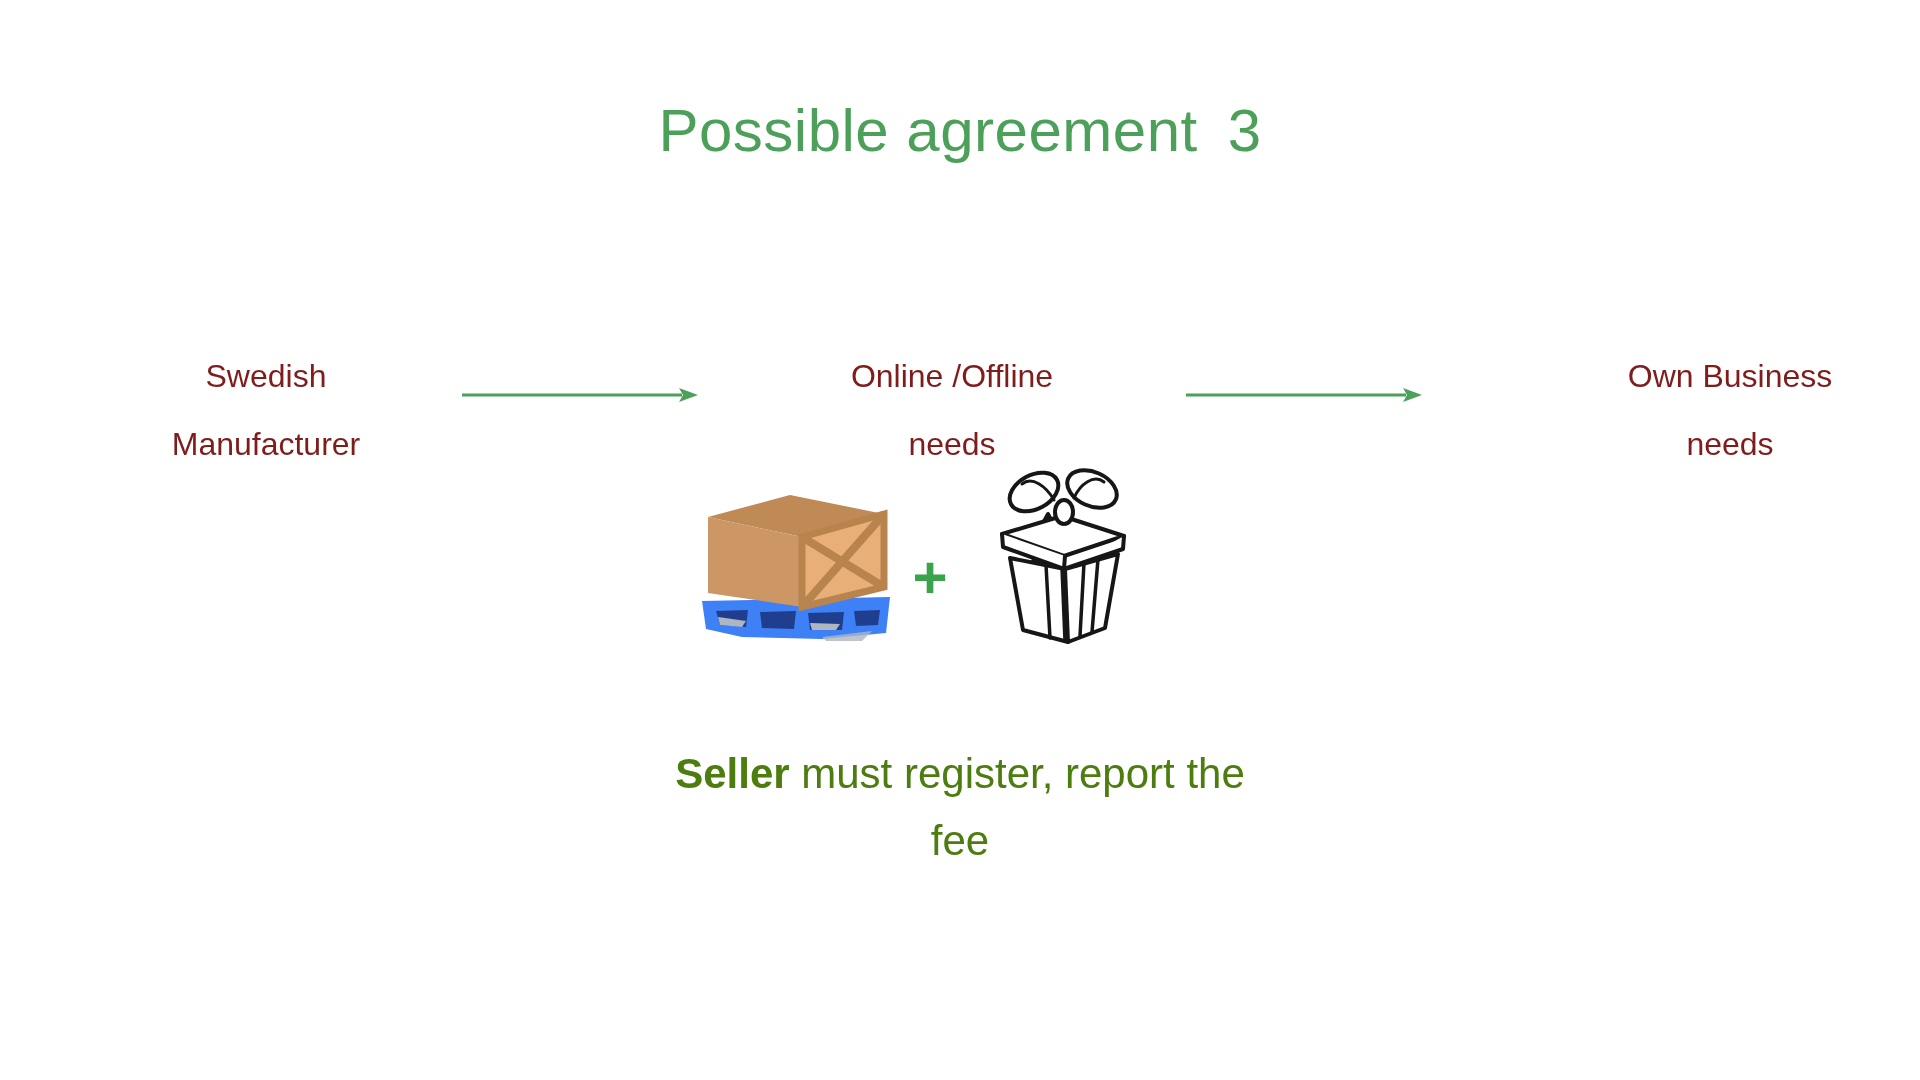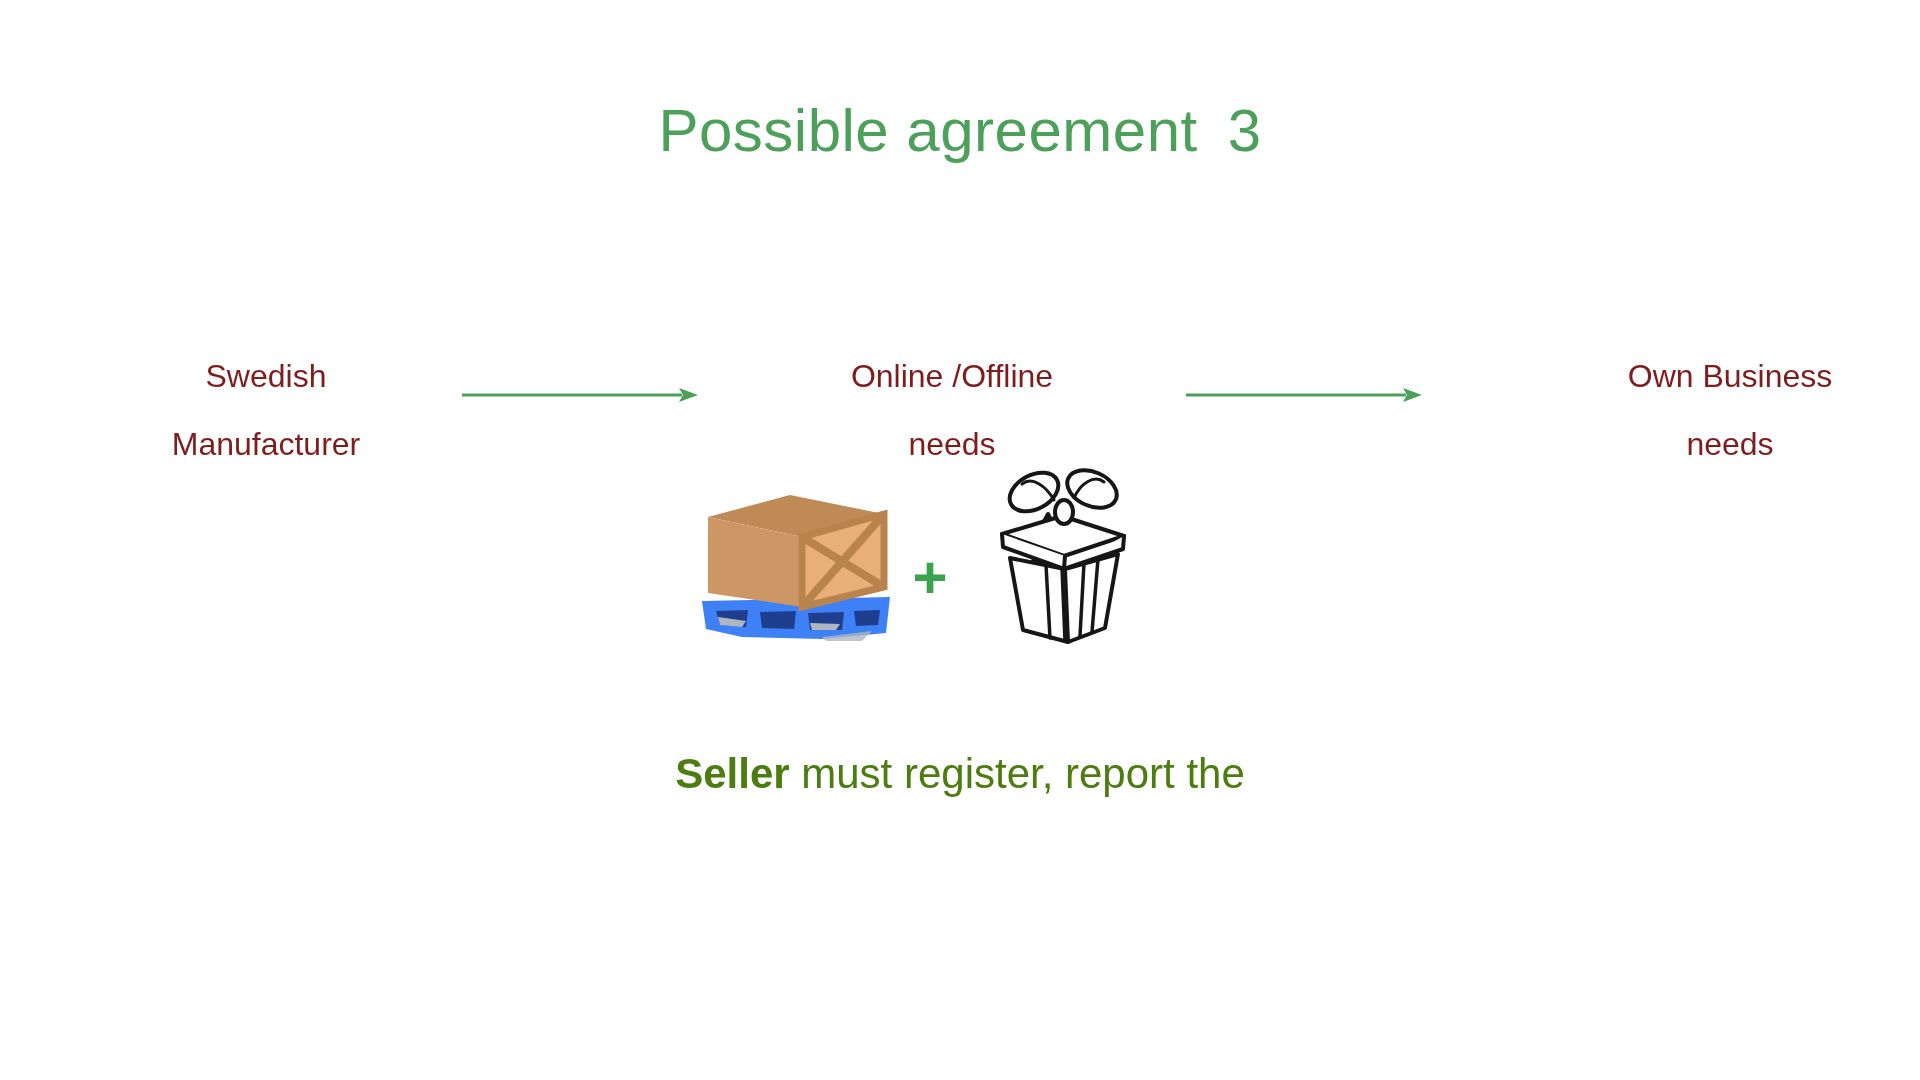--- a/index.html
+++ b/index.html
@@ -106,15 +106,16 @@
     <polygon points="77,109 130,94 117,168 80,182" fill="#ffffff"></polygon>
 
     <path d="M58,105 L62,178" stroke-width="3.5"></path>
     <path d="M74,108 L77,181" stroke-width="3.5"></path>
     <path d="M96,103 L92,176" stroke-width="3.5"></path>
     <path d="M110,99 L104,172" stroke-width="3.5"></path>
   </svg>
 
   <div class="note">
     <div><span class="b">Seller</span><span> must register, report the</span></div>
+    <div>fee</div>
   </div>
 
 </div>
 
 </body></html>

